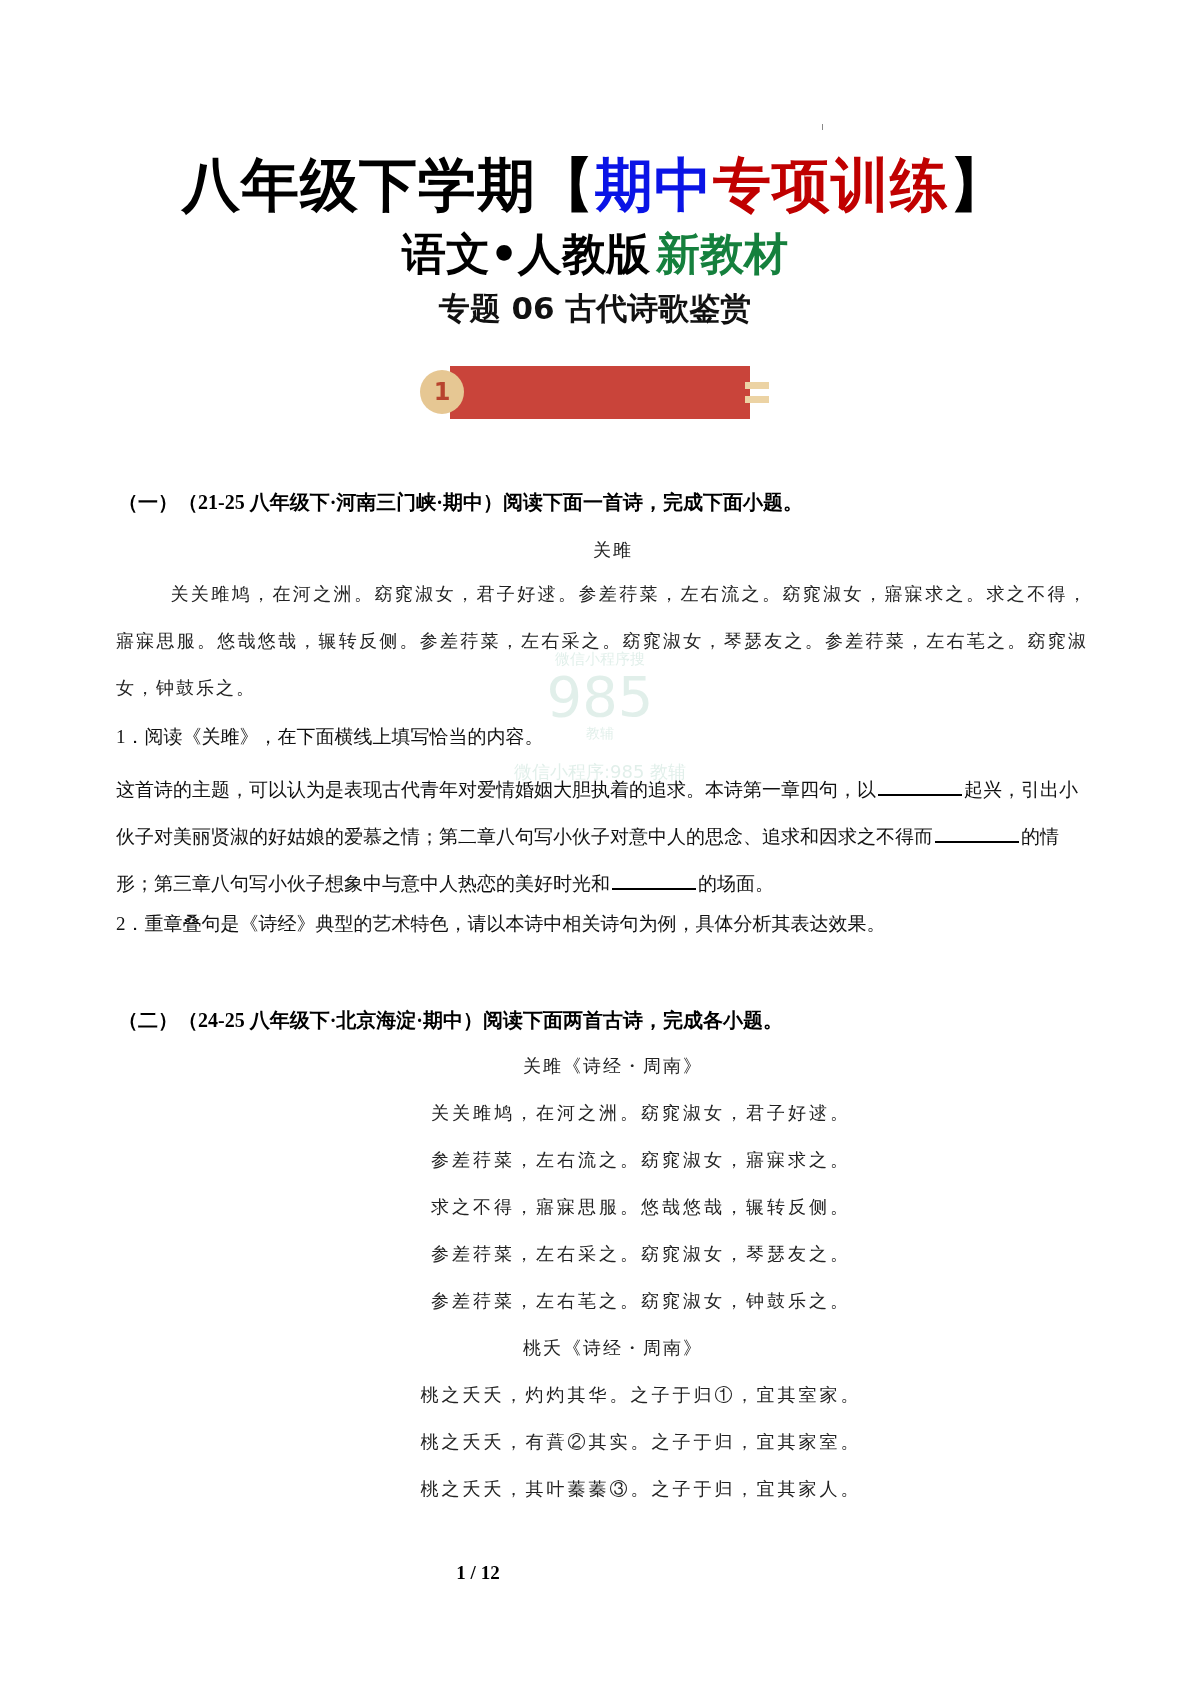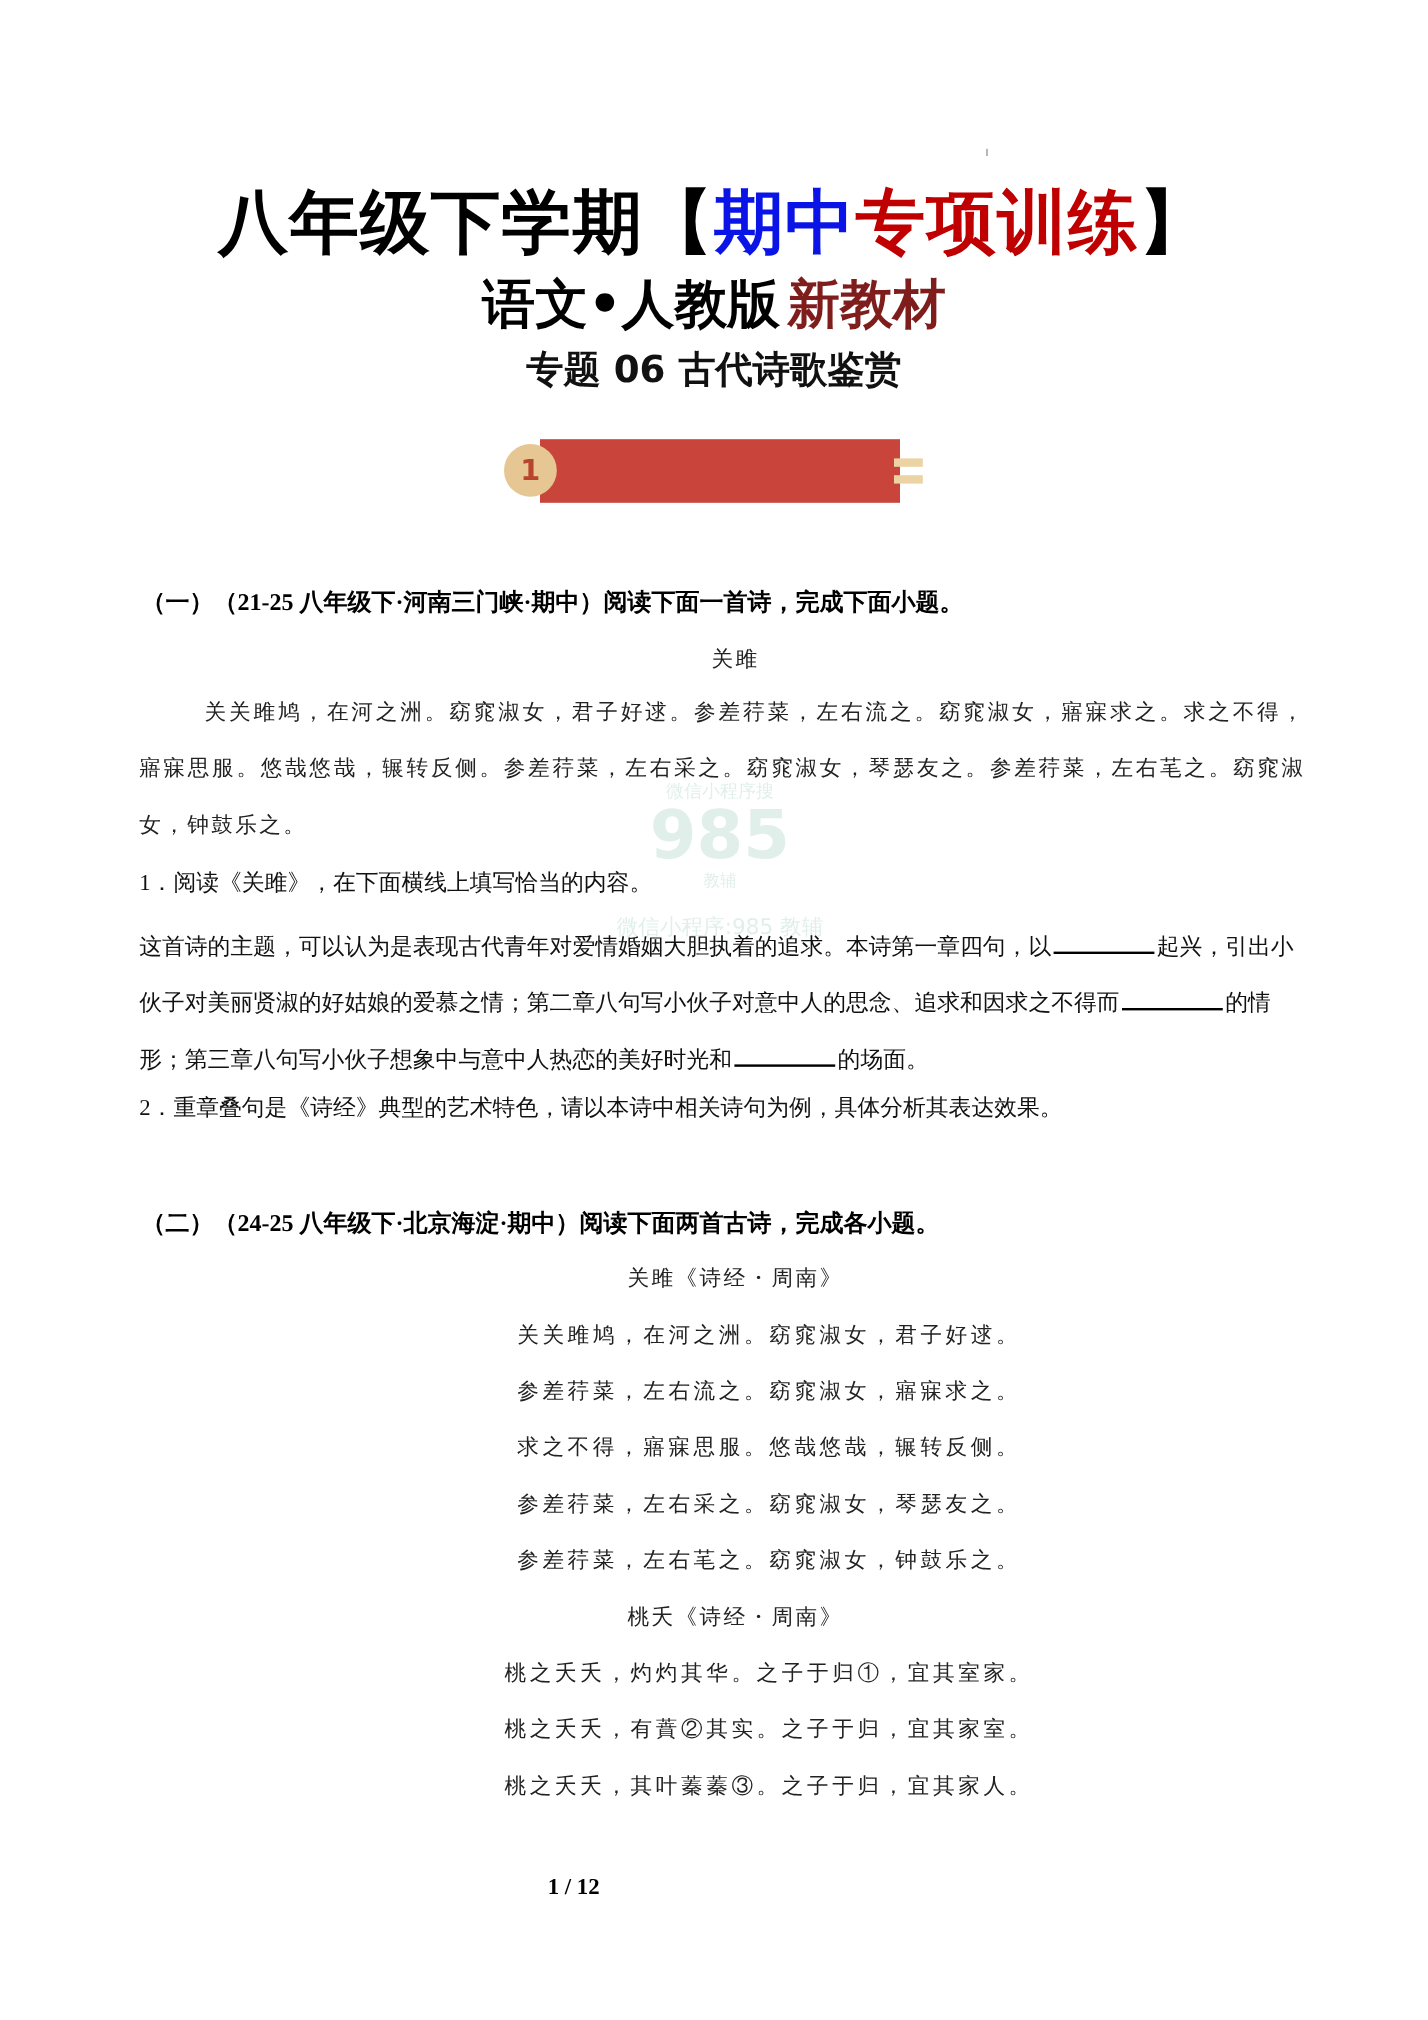--- a/index.html
+++ b/index.html
@@ -9,21 +9,21 @@
   .tick { left: 822px; top: 124px; width: 1px; height: 6px; background: #888; }
 
   .title1 { left: 0; width: 1190px; top: 150px; text-align: center;
             font-family: "DejaVu Sans", sans-serif; font-weight: bold; font-size: 58px;
             letter-spacing: 1px; line-height: 70px; color: #000; }
   .title1 .blue { color: #0a14e6; }
   .title1 .red { color: #c00000; }
   .title2 { left: 0; width: 1190px; top: 228px; text-align: center;
             font-family: "DejaVu Sans", sans-serif; font-weight: bold; font-size: 44px;
             line-height: 52px; color: #000; }
-  .title2 .orange { color: #7f1d1d; margin-left: 6px; }
+  .title2 .orange { color: #15803d; margin-left: 6px; }
   .title3 { left: 0; width: 1190px; top: 288px; text-align: center;
             font-family: "DejaVu Sans", sans-serif; font-weight: bold; font-size: 31px;
             line-height: 40px; color: #111; }
 
   .banner { left: 420px; top: 360px; width: 360px; height: 64px; }
   .banner .bar { position: absolute; left: 30px; top: 6px; width: 300px; height: 53px;
                  background: #c9443a; }
   .banner .circle { position: absolute; left: 0; top: 10px; width: 44px; height: 44px;
                     border-radius: 50%; background: #e6c793; color: #b8442e;
                     font-family: "DejaVu Sans", sans-serif; font-weight: bold;
@@ -45,21 +45,21 @@
   .blank { display: inline-block; width: 84px; border-bottom: 2px solid #000; height: 20px;
            vertical-align: baseline; margin: 0 2px; }
   .verse { left: 0; width: 1190px; text-align: center; font-size: 18px; line-height: 30px;
            font-family: "DejaVu Serif", serif; letter-spacing: 3px; color: #222; padding-left: 46px; }
   .footer { left: 0; width: 956px; top: 1562px; text-align: center;
             font-family: "Liberation Serif", serif; font-weight: bold; font-size: 19px; color: #000; }
 
   .watermark { left: 500px; top: 650px; width: 200px; height: 130px; text-align: center;
                color: rgba(120,180,160,0.22); font-family: "DejaVu Sans", sans-serif; pointer-events: none; }
   .watermark .wm-top { font-size: 15px; }
-  .watermark .wm-num { font-size: 56px; font-weight: bold; line-height: 56px; }
+  .watermark .wm-num { font-size: 56px; font-weight: normal; line-height: 56px; }
   .watermark .wm-sub { font-size: 14px; }
   .watermark .wm-bottom { position: absolute; top: 110px; left: -30px; width: 260px; font-size: 18px; }
 </style>
 </head>
 <body>
 
 <div class="abs tick"></div>
 
 <div class="abs title1">
   <span>八年级下学期【</span><span class="blue">期中</span><span class="red">专项训练</span><span>】</span>

